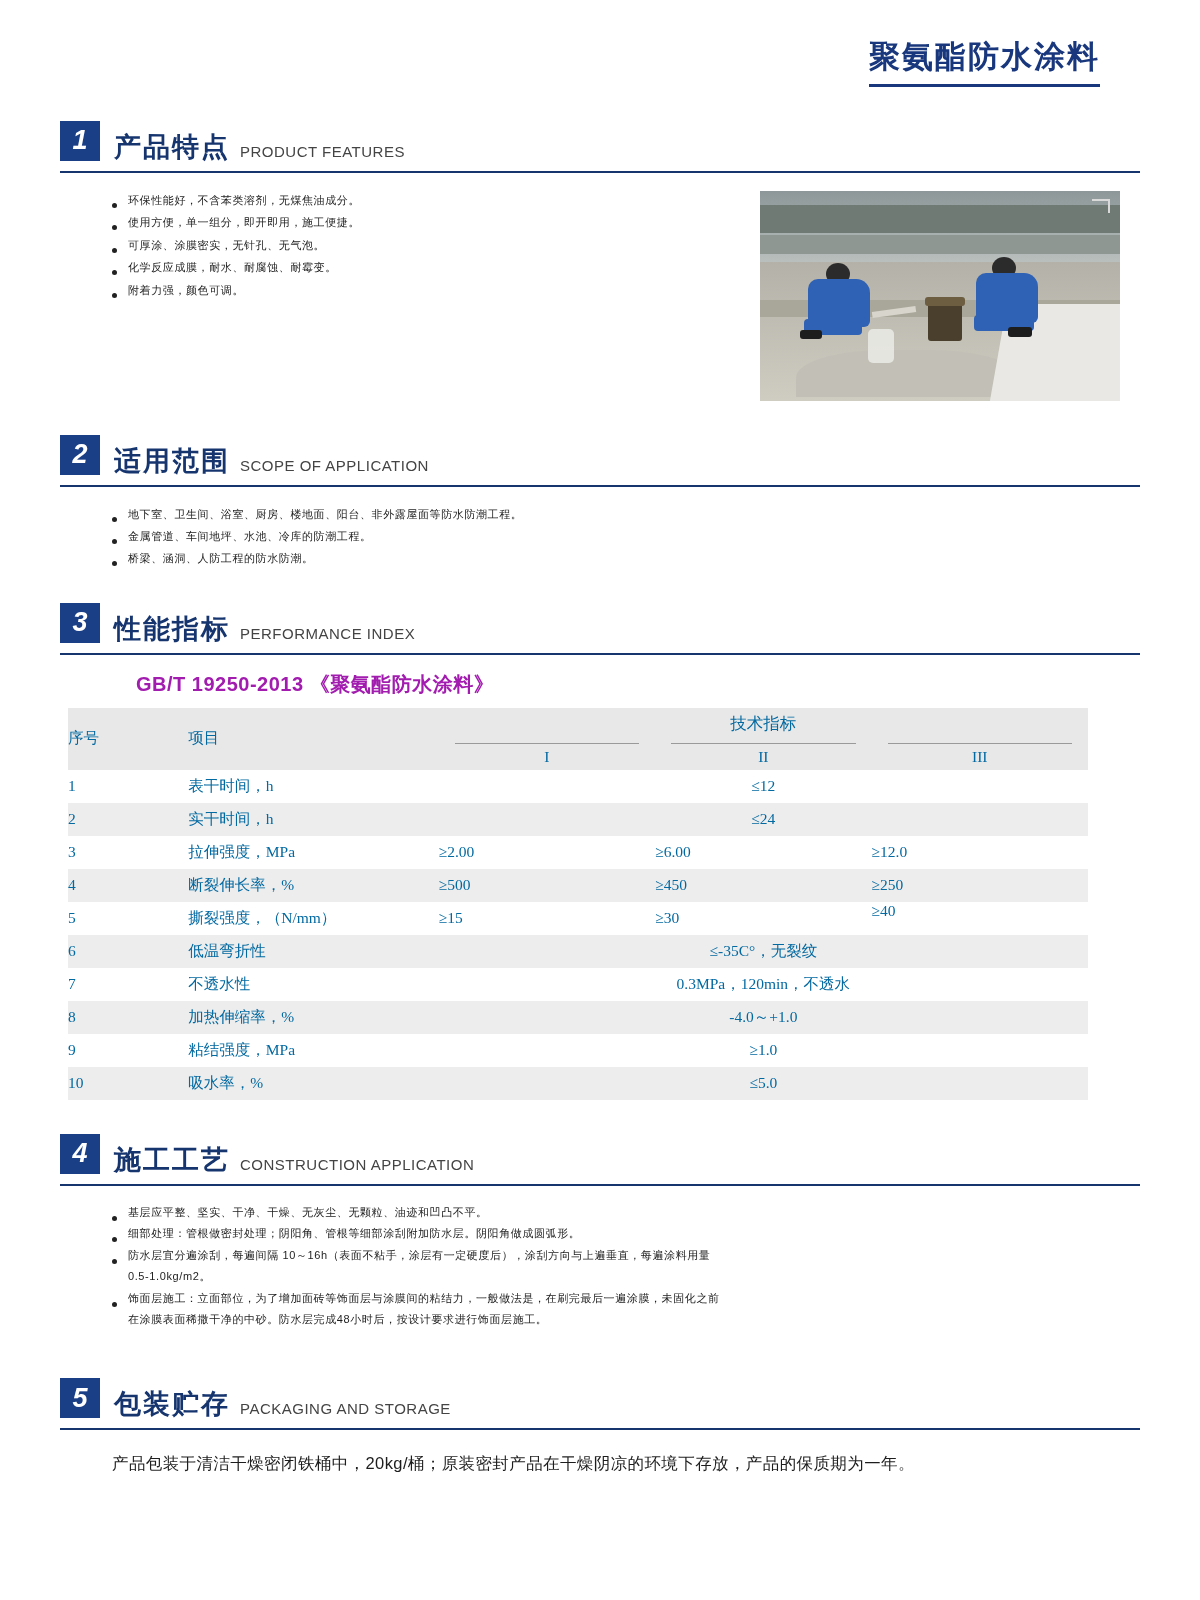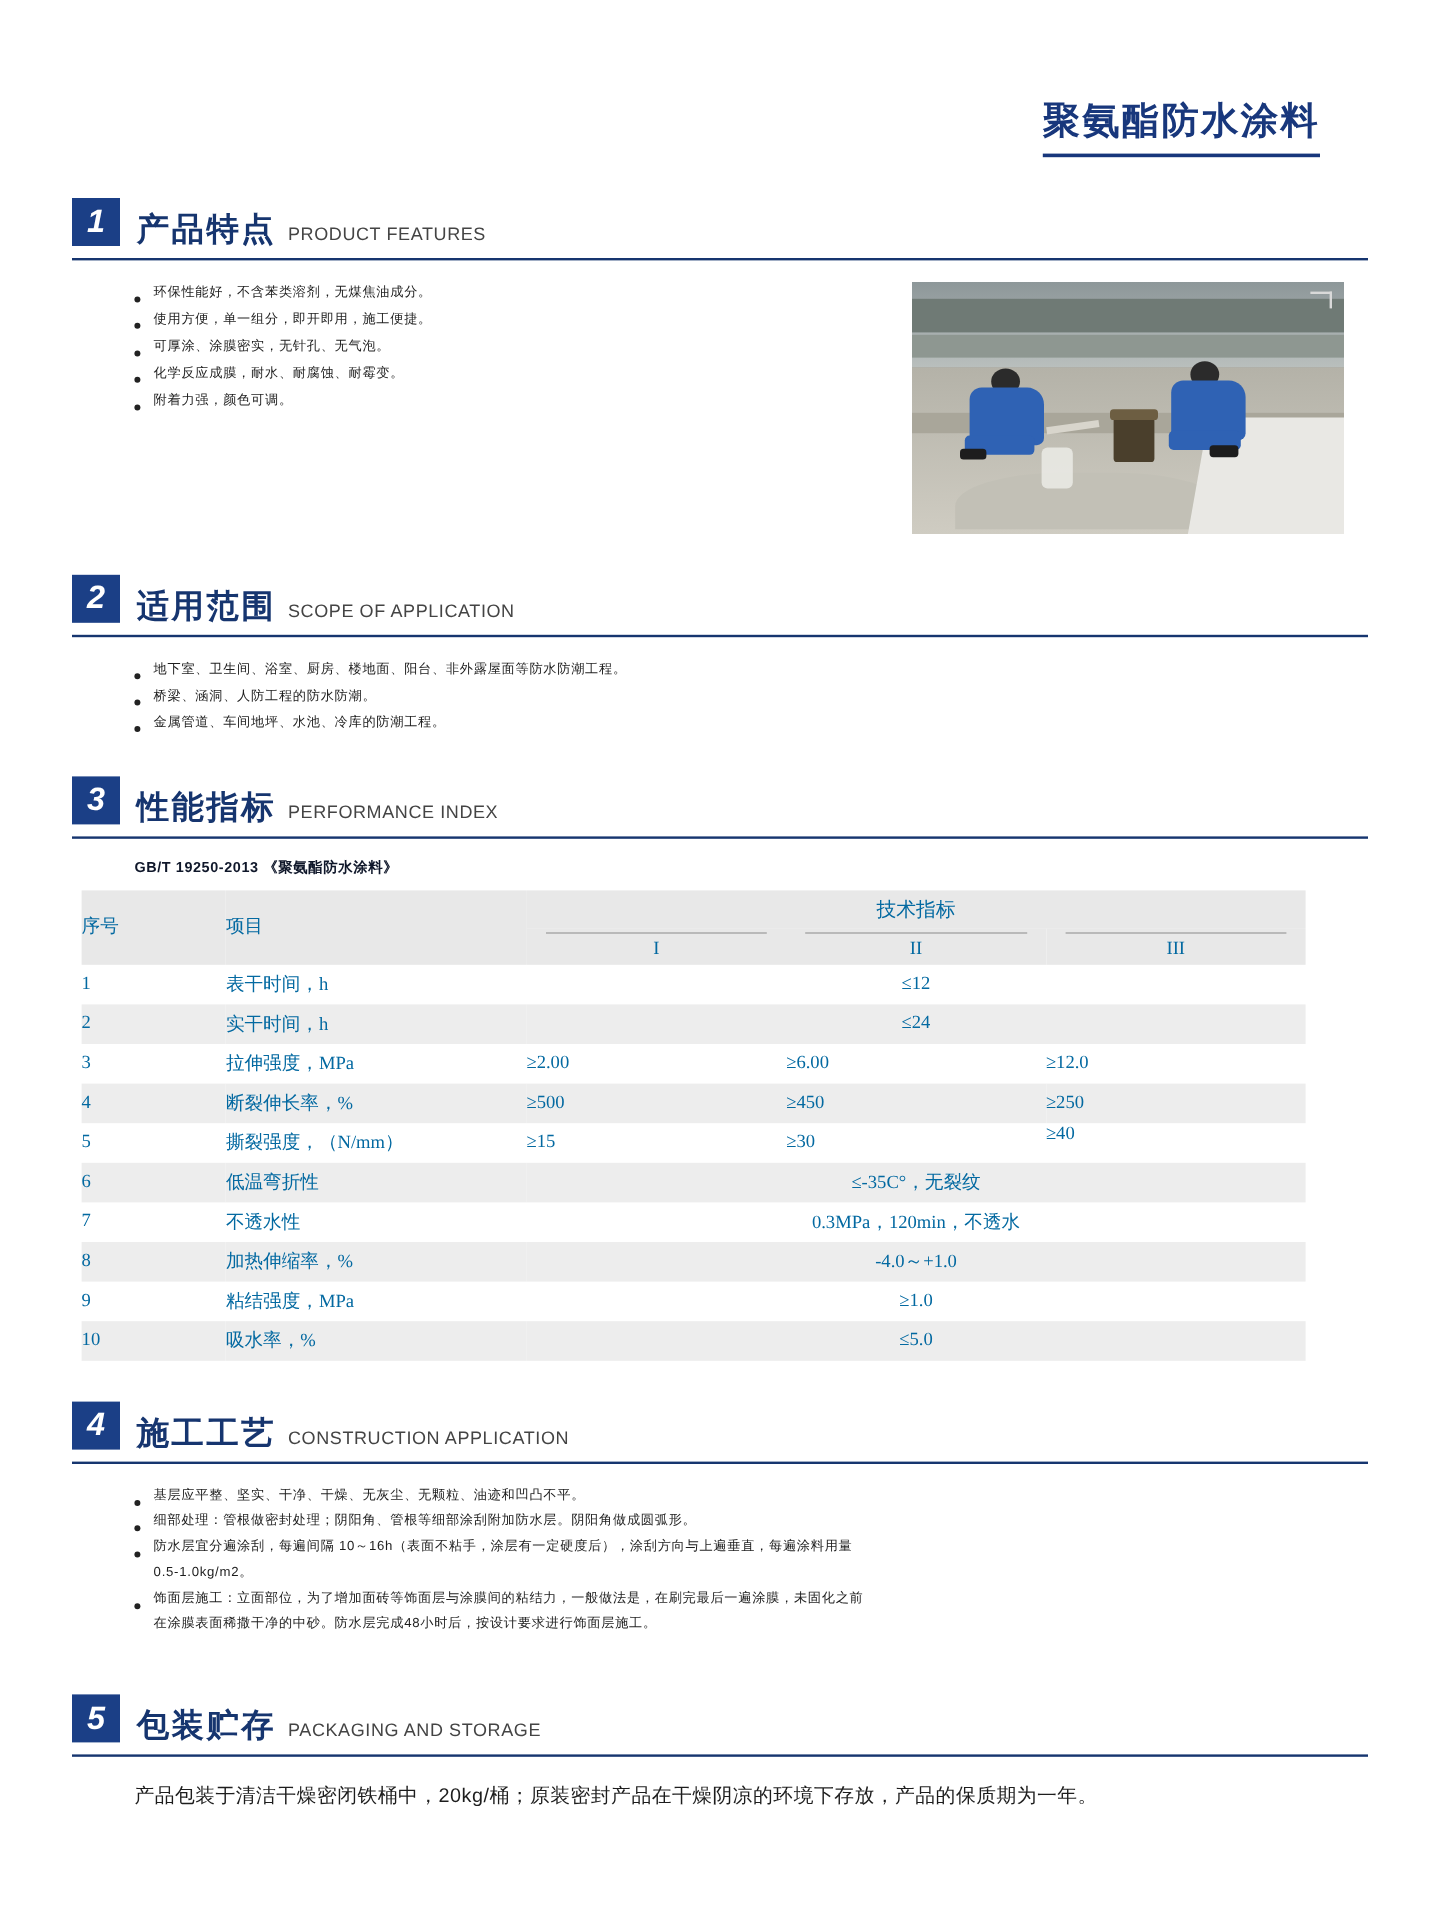--- a/index.html
+++ b/index.html
@@ -29,21 +29,20 @@
   }
   .doc-title {
     display: inline-block;
     font-size: 31px;
     font-weight: bold;
     color: #18377c;
     letter-spacing: 2px;
     padding-bottom: 7px;
     border-bottom: 3px solid #18377c;
     line-height: 1.25;
-    margin-top: 44px;
   }
 
   
   .section {
     margin-top: 34px;
   }
   .sec-head {
     display: flex;
     align-items: flex-end;
     position: relative;
@@ -145,24 +144,24 @@
   .w-leg  { position:absolute; background:#2f62b4; border-radius:4px; }
   .w-shoe { position:absolute; background:#1d1d1d; border-radius:3px; }
   .ph-bucket { position:absolute; background:#4a3f2c; border-radius:3px; }
   .ph-bucket-lid { position:absolute; background:#6d5e42; border-radius:3px; }
   .ph-jug { position:absolute; background:rgba(235,235,230,.85); border-radius:5px; }
   .ph-tool { position:absolute; background:#d8d5cc; }
   .ph-corner { position:absolute; right:10px; top:8px; width:16px; height:12px; border-top:2px solid #d9d9d9; border-right:2px solid #d9d9d9; }
 
   
   .std-line {
-    font-size: 12px;
+    font-size: 20px;
     font-weight: bold;
-    color: #0f172a;
-    margin: 16px 0 10px 52px;
+    color: #a21caf;
+    margin: 16px 0 10px 76px;
     letter-spacing: .5px;
   }
   table.perf {
     width: 1020px;
     margin-left: 8px;
     border-collapse: collapse;
     font-size: 15.5px;
     color: #0369a1;
     font-family: Liberation Serif, serif;
   }
@@ -276,22 +275,22 @@
   <div class="section">
     <div class="sec-head">
       <div class="sec-num">2</div>
       <div class="sec-cn">适用范围</div>
       <div class="sec-en">SCOPE OF APPLICATION</div>
     </div>
     <div class="sec-rule"></div>
 
     <ul class="bullets">
       <li>地下室、卫生间、浴室、厨房、楼地面、阳台、非外露屋面等防水防潮工程。</li>
+      <li>金属管道、车间地坪、水池、冷库的防潮工程。</li>
       <li>桥梁、涵洞、人防工程的防水防潮。</li>
-      <li>金属管道、车间地坪、水池、冷库的防潮工程。</li>
     </ul>
   </div>
 
   <div class="section">
     <div class="sec-head">
       <div class="sec-num">3</div>
       <div class="sec-cn">性能指标</div>
       <div class="sec-en">PERFORMANCE INDEX</div>
     </div>
     <div class="sec-rule"></div>

